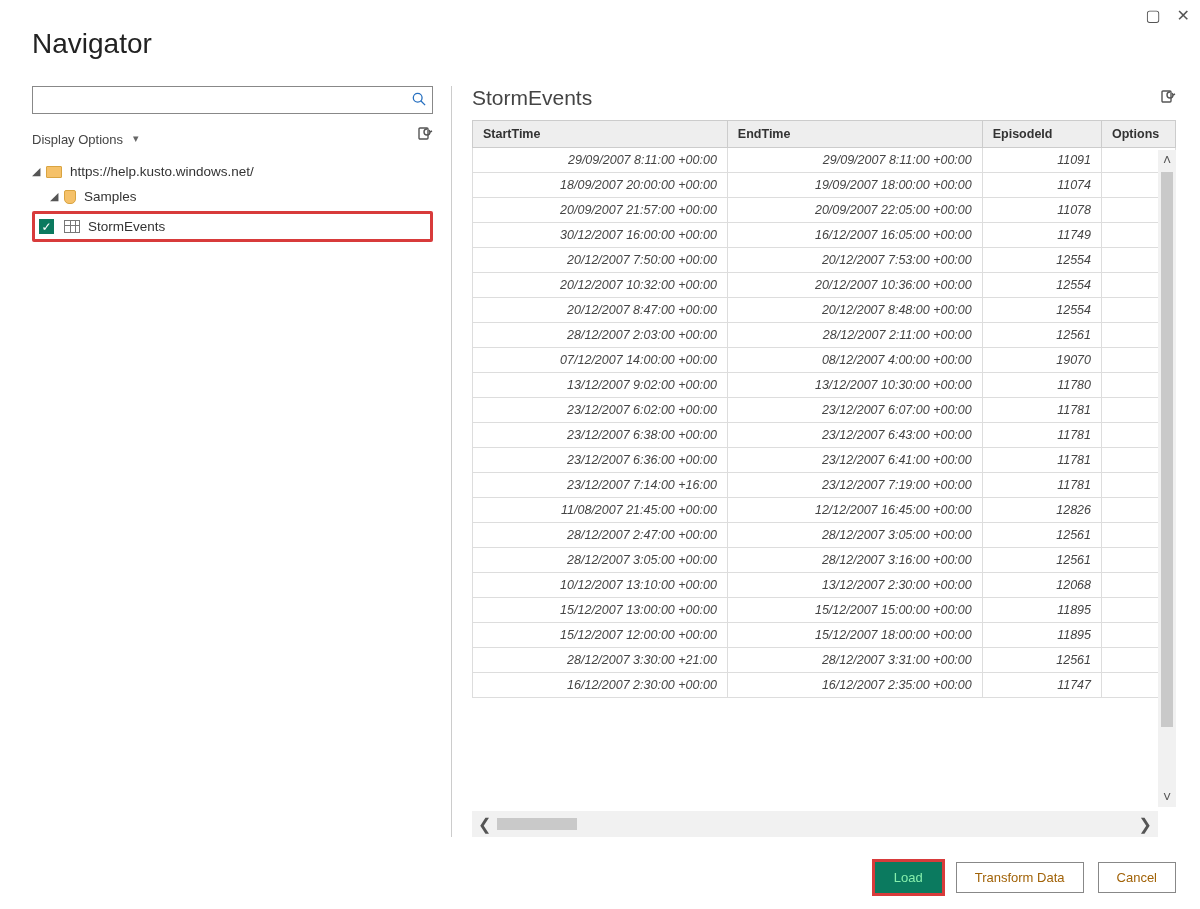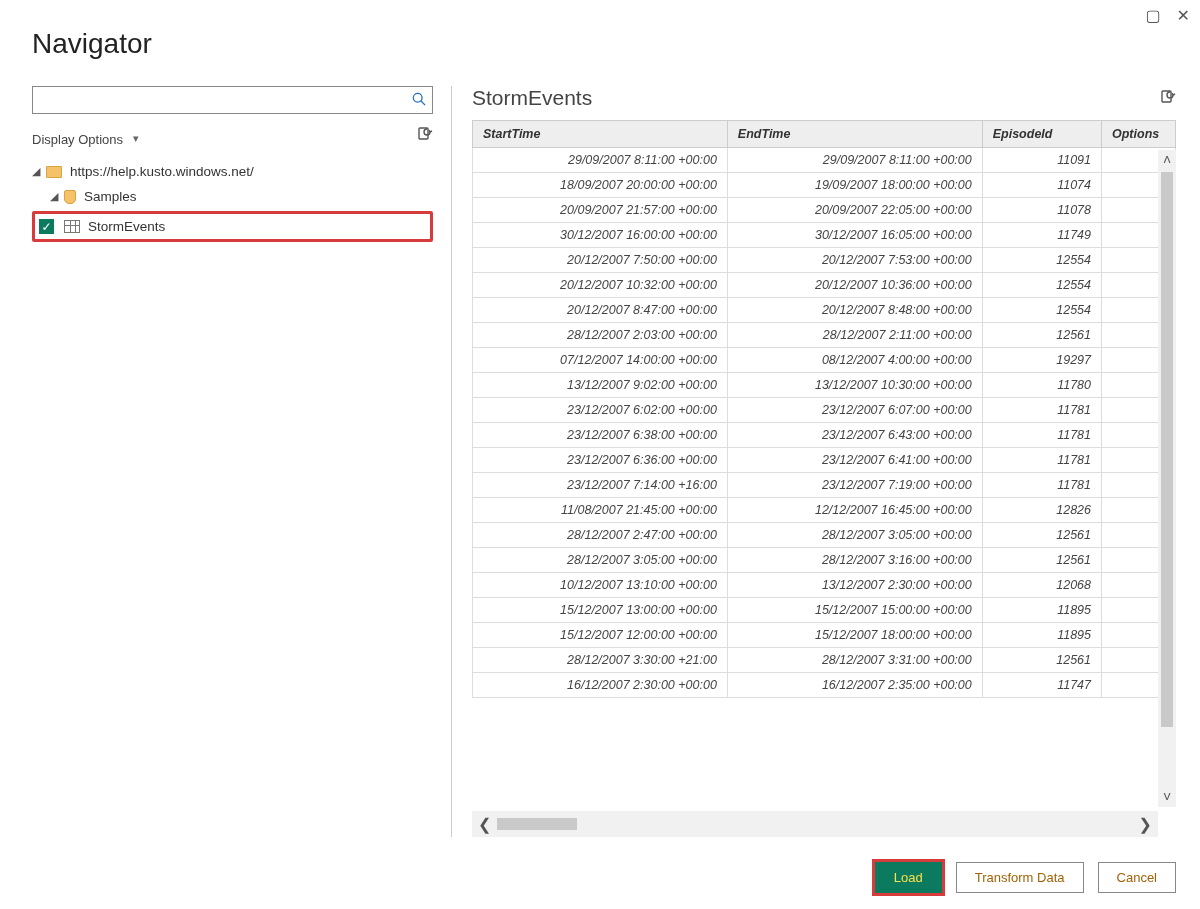--- a/index.html
+++ b/index.html
@@ -168,21 +168,20 @@
   }
   .data-table th {
     text-align: left;
     font-weight: 600;
     background: #eeeeee;
     border: 1px solid #ccc;
     padding: 6px 10px;
     color: #333;
     position: sticky;
     top: 0;
-    font-style: italic;
   }
   .data-table td {
     border: 1px solid #ddd;
     padding: 5px 10px;
     text-align: right;
     font-style: italic;
     color: #444;
     white-space: nowrap;
   }
   .data-rows-container {
@@ -217,21 +216,21 @@
   .btn {
     border:1px solid #888;
     background:#fff;
     padding: 7px 18px;
     font-size: 13px;
     cursor:pointer;
     color:#a16207;
   }
   .btn.primary {
     background:#0b7a5f;
-    color:#fde047;
+    color:#86efac;
     border-color:#0b7a5f;
   }
   .btn.highlight-ring {
     box-shadow: 0 0 0 3px #d83b3b;
   }
   .caret-down::after { content:"▾"; font-size:11px; color:#666; margin-left:4px;}
 </style>
 </head>
 <body>
 
@@ -322,21 +321,21 @@
                 <td>6</td>
               </tr>
               <tr>
                 <td>20/09/2007 21:57:00 +00:00</td>
                 <td>20/09/2007 22:05:00 +00:00</td>
                 <td>11078</td>
                 <td>6</td>
               </tr>
               <tr>
                 <td>30/12/2007 16:00:00 +00:00</td>
-                <td>30/12/2007 16:05:00 +00:00</td>
+                <td>16/12/2007 16:05:00 +00:00</td>
                 <td>11749</td>
                 <td>6</td>
               </tr>
               <tr>
                 <td>20/12/2007 7:50:00 +00:00</td>
                 <td>20/12/2007 7:53:00 +00:00</td>
                 <td>12554</td>
                 <td>6</td>
               </tr>
               <tr>
@@ -353,21 +352,21 @@
               </tr>
               <tr>
                 <td>28/12/2007 2:03:00 +00:00</td>
                 <td>28/12/2007 2:11:00 +00:00</td>
                 <td>12561</td>
                 <td>6</td>
               </tr>
               <tr>
                 <td>07/12/2007 14:00:00 +00:00</td>
                 <td>08/12/2007 4:00:00 +00:00</td>
-                <td>19297</td>
+                <td>19070</td>
                 <td>7</td>
               </tr>
               <tr>
                 <td>13/12/2007 9:02:00 +00:00</td>
                 <td>13/12/2007 10:30:00 +00:00</td>
                 <td>11780</td>
                 <td>6</td>
               </tr>
               <tr>
                 <td>23/12/2007 6:02:00 +00:00</td>

